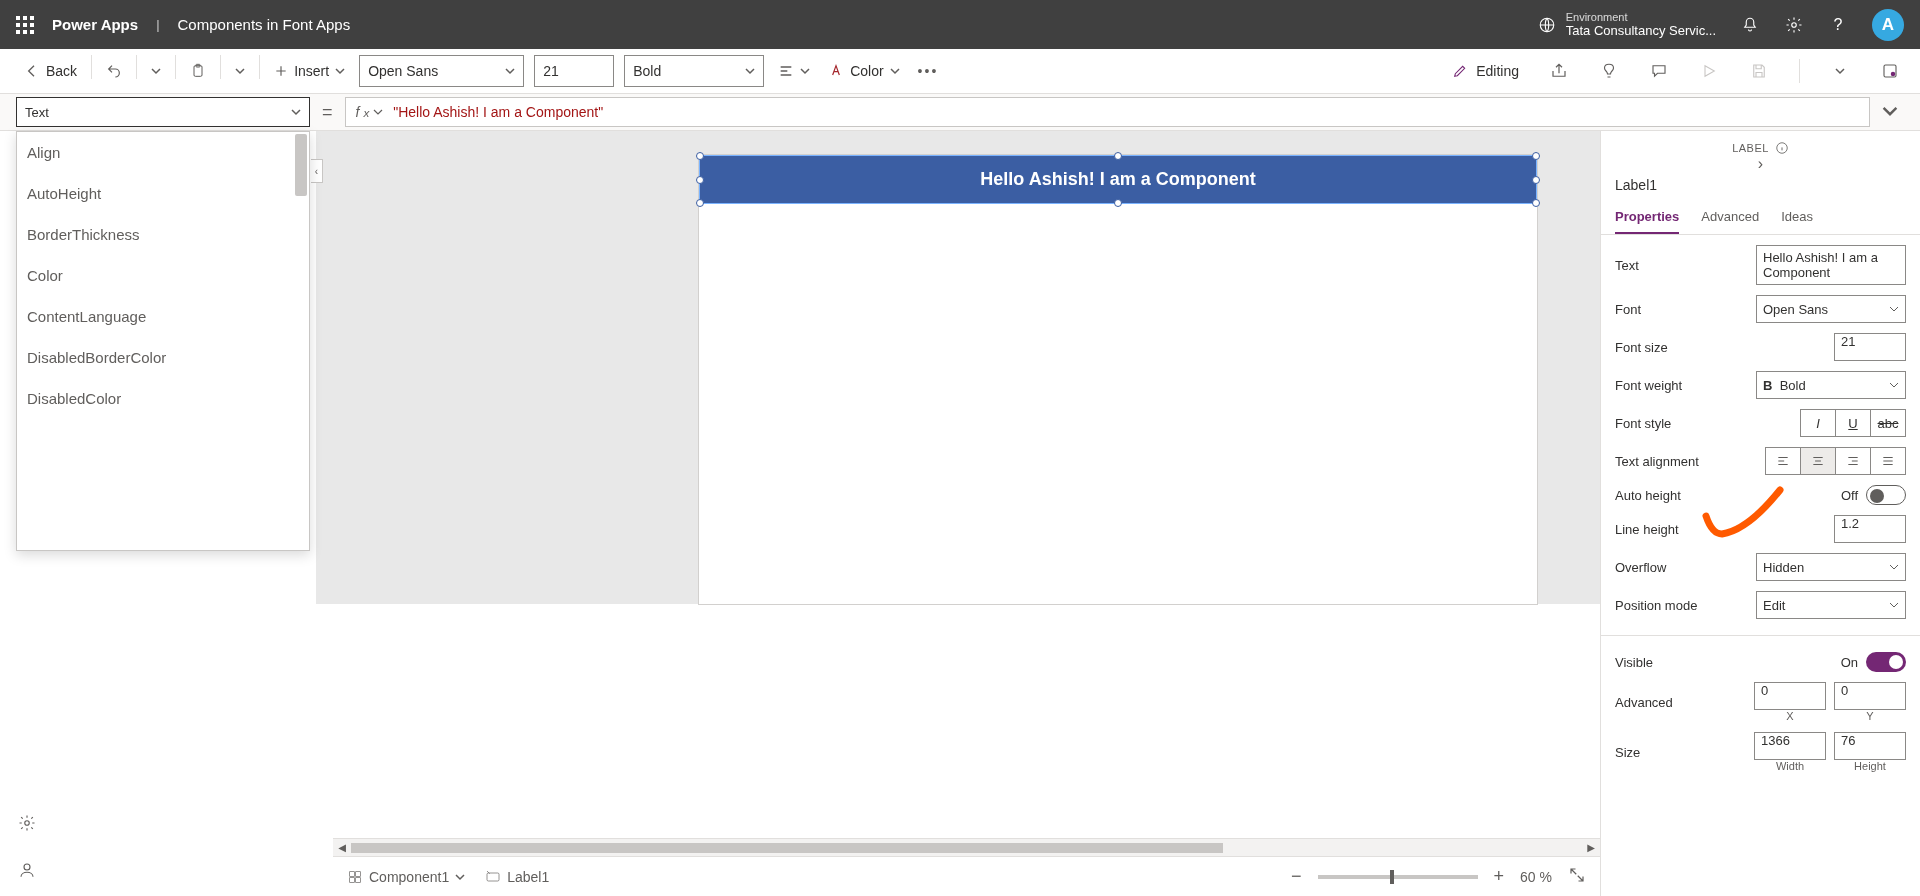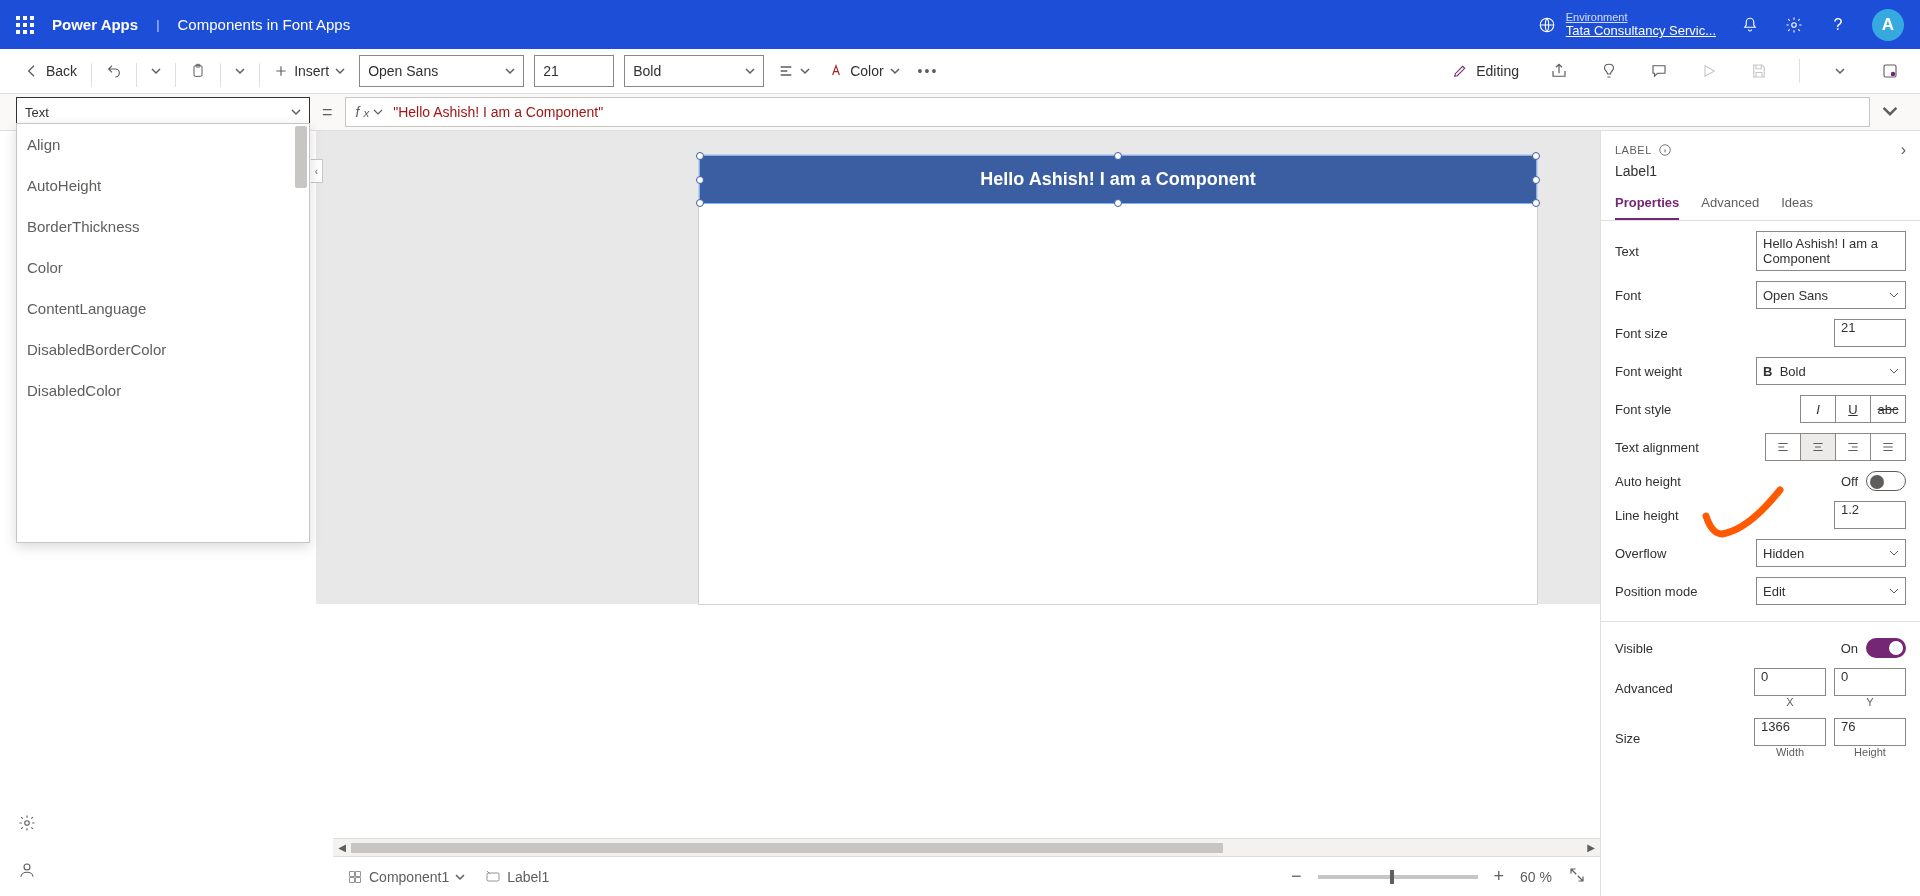--- a/index.html
+++ b/index.html
@@ -1,41 +1,41 @@
 <!DOCTYPE html>
 <html><head>
 <meta charset="utf-8">
 <style>
 * { box-sizing: border-box; margin: 0; padding: 0; font-family: "Segoe UI", Arial, sans-serif; }
 body { font-size: 13px; color: #323130; overflow: hidden; width: 1920px; height: 896px; }
 
 
 .topbar {
-  height: 49px; background: #1d4ed8; color: #fff;
+  height: 49px; background: #404040; color: #fff;
   display: flex; align-items: center; padding: 0 16px; justify-content: space-between;
 }
 .topbar-left { display: flex; align-items: center; gap: 18px; }
 .waffle { width: 18px; height: 18px; display: grid; grid-template-columns: repeat(3,4px); grid-template-rows: repeat(3,4px); gap: 3px; cursor: pointer; }
 .waffle span { background: #fff; }
 .brand { font-size: 15px; font-weight: 600; }
 .pipe { opacity: .7; }
 .app-title { font-size: 15px; }
 .topbar-right { display: flex; align-items: center; gap: 24px; }
-.env { display: flex; align-items: center; gap: 10px; text-decoration: underline; }
+.env { display: flex; align-items: center; gap: 10px; }
 .env-txt small { display: block; font-size: 11px; opacity: .8; }
 .env-txt div { font-size: 13px; text-align: center; }
 .icon-btn { width: 20px; height: 20px; cursor: pointer; display: flex; align-items: center; justify-content: center; fill: #fff; color: #fff; font-size: 16px; }
 .avatar { width: 32px; height: 32px; border-radius: 50%; background: #36a9e1; color: #fff; display: flex; align-items: center; justify-content: center; font-weight: 600; font-size: 17px; }
 
 
 .cmdbar {
   height: 45px; background: #fff; border-bottom: 1px solid #e1dfdd;
   display: flex; align-items: center; padding: 0 20px; gap: 12px; font-size: 14px;
 }
-.cmd-group { display: flex; align-items: flex-end; gap: 10px; }
+.cmd-group { display: flex; align-items: flex-start; gap: 10px; }
 .cmd-btn { display: flex; align-items: center; gap: 6px; cursor: pointer; height: 32px; padding: 0 4px; }
 .vline { width: 1px; height: 24px; background: #e1dfdd; }
 .select-box { height: 32px; border: 1px solid #8a8886; background: #fff; padding: 0 8px; display: flex; align-items: center; justify-content: space-between; cursor: pointer; }
 .select-font { width: 165px; }
 .select-size { width: 80px; }
 .select-weight { width: 140px; }
 .cmdbar .right { margin-left: auto; display: flex; align-items: center; gap: 30px; }
 .edit-btn { display: flex; align-items: center; gap: 8px; color: #323130; cursor: pointer; }
 .chev { width: 10px; height: 10px; }
 
@@ -49,21 +49,21 @@
   position: relative;
 }
 .eq { font-size: 18px; color: #605e5c; }
 .fx-box { flex: 1; height: 30px; border: 1px solid #c8c6c4; background: #fff; display: flex; align-items: center; padding: 0 10px; gap: 10px; font-family: Consolas, monospace; font-size: 14px; }
 .fx-label { font-style: italic; font-family: "Segoe UI"; color: #605e5c; display:flex; align-items:center; gap:4px;}
 .fx-text { color: #a31515; }
 .expand { width: 22px; cursor: pointer; }
 
 
 .prop-dropdown {
-  position: absolute; left: 16px; top: 123px; width: 294px; height: 420px;
+  position: absolute; left: 16px; top: 131px; width: 294px; height: 420px;
   background: #fff; border: 1px solid #c8c6c4; box-shadow: 0 4px 12px rgba(0,0,0,.15);
   overflow-y: hidden; z-index: 100;
 }
 .prop-dropdown::-webkit-scrollbar{width:14px;}
 .prop-item { padding: 12px 10px; font-size: 15px; color: #605e5c; cursor: pointer; }
 .prop-scroll-thumb{position:absolute;right:2px;top:2px;width:12px;height:62px;background:#c8c6c4;border-radius:2px;}
 .collapse-chip{position:absolute;left:311px;top:159px;width:12px;height:24px;background:#fff;border:1px solid #c8c6c4;border-left:none;display:flex;align-items:center;justify-content:center;cursor:pointer;font-size:10px;color:#605e5c;z-index:5;}
 
 
 .left-rail-bottom{position:absolute;left:18px;bottom:12px;display:flex;flex-direction:column;gap:24px;color:#605e5c;}
@@ -89,21 +89,21 @@
 .status-right{margin-left:auto;display:flex;align-items:center;gap:16px;}
 .slider{width:160px;height:4px;background:#c8c6c4;position:relative;}
 .slider .knob{position:absolute;top:-5px;left:72px;width:4px;height:14px;background:#605e5c;}
 .hscroll{position:absolute;bottom:40px;left:333px;right:320px;height:18px;background:#f3f2f1;border-top:1px solid #e1dfdd;display:flex;align-items:center;}
 .hscroll .arrow{width:18px;text-align:center;font-size:10px;color:#605e5c;cursor:pointer;}
 .hscroll .track{flex:1;height:14px;position:relative;}
 .hscroll .thumb{position:absolute;left:0;top:2px;height:10px;width:872px;background:#c8c6c4;}
 
 
 .props{width:320px;background:#fff;border-left:1px solid #e1dfdd;display:flex;flex-direction:column;position:absolute;right:0;top:131px;bottom:0;}
-.props-header{padding:10px 14px 4px;display:flex;align-items:center;justify-content:space-between;}
+.props-header{padding:10px 14px 4px;display:flex;align-items:center;justify-content:space-between;flex-direction:column;}
 .props-header .lbl{font-size:11px;letter-spacing:.5px;color:#605e5c;display:flex;align-items:center;gap:6px;}
 .props-header .chev-r{font-size:16px;color:#605e5c;cursor:pointer;}
 .ctrl-name{padding:0 14px 8px;font-size:14px;}
 .tabs{display:flex;gap:22px;padding:0 14px;border-bottom:1px solid #e1dfdd;font-size:13px;}
 .tab{padding:8px 0;cursor:pointer;color:#605e5c;}
 .tab.active{color:#742774;font-weight:600;border-bottom:2px solid #742774;}
 .prop-list{padding:10px 14px;display:flex;flex-direction:column;gap:10px;overflow-y:auto;}
 .prop-row{display:flex;align-items:center;justify-content:space-between;gap:10px;}
 .prop-row label{font-size:13px;color:#323130;}
 .prop-input{height:28px;border:1px solid #8a8886;padding:0 6px;font-size:13px;background:#fff;}

